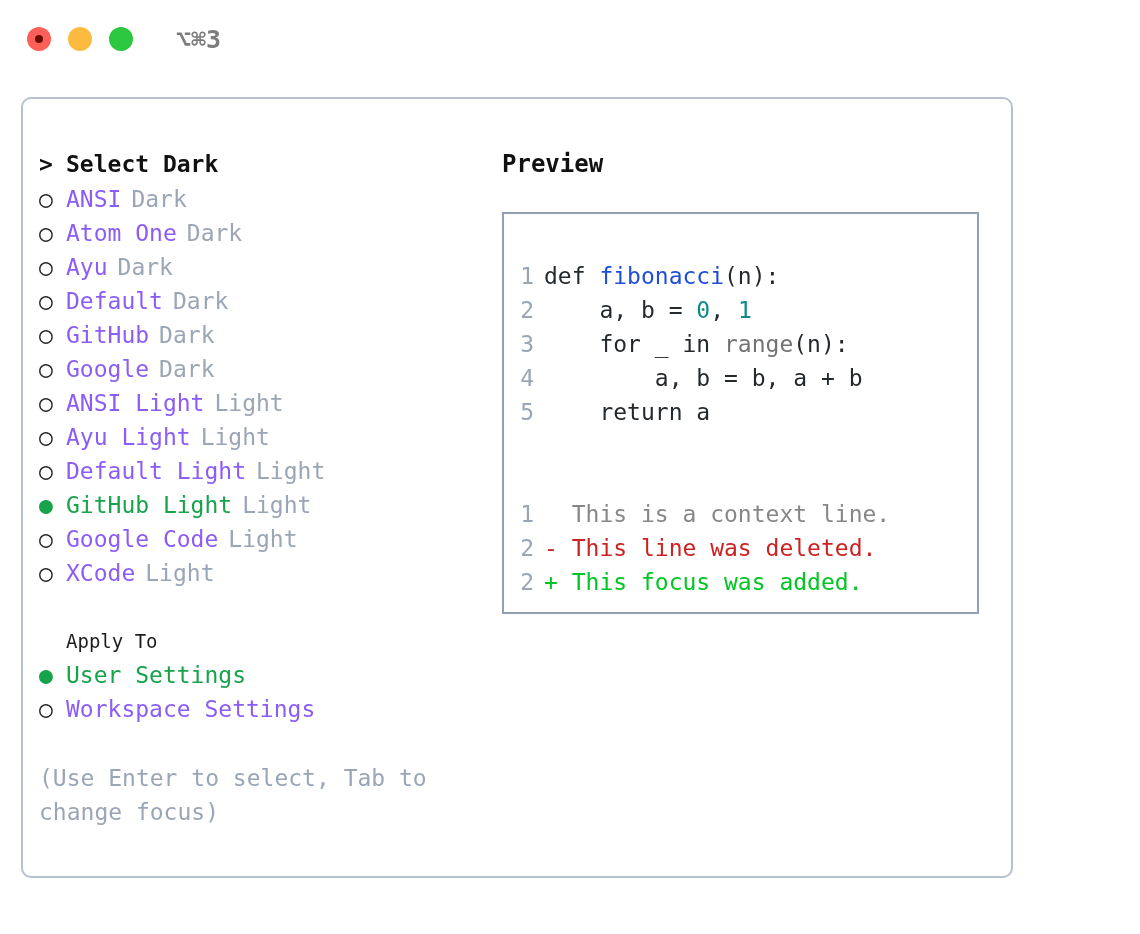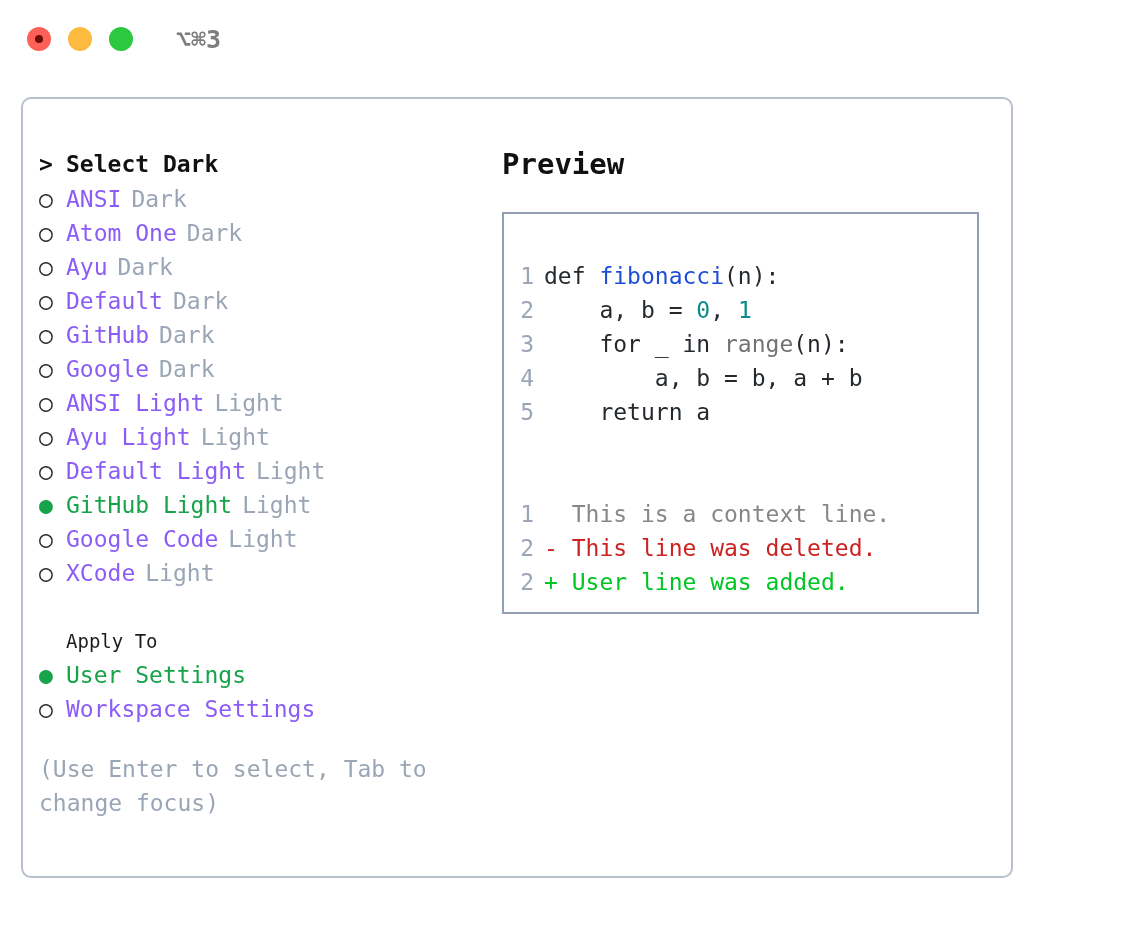--- a/index.html
+++ b/index.html
@@ -128,37 +128,37 @@
     height: 34px;
     display: flex;
     align-items: center;
     font-size: 19px;
     color: #1d1d1d;
     line-height: 34px;
     white-space: pre;
   }
   .spacer { height: 34px; }
   .helptext {
-    margin-top: 26px;
+    margin-top: 35px;
     font-size: 23px;
     line-height: 34px;
     color: #9aa5b5;
     width: 410px;
     white-space: normal;
   }
 
   
   .right-col {
     position: absolute;
     left: 479px;
     top: 47px;
     width: 500px;
   }
   .preview-title {
-    font-size: 29px;
+    font-size: 24px;
     font-weight: 700;
     color: #111111;
     line-height: 36px;
     margin-bottom: 0;
   }
   .preview-box {
     margin-top: 30px;
     width: 477px;
     height: 402px;
     border: 2px solid #93a0b3;
@@ -296,21 +296,21 @@
           <div class="blank-line"></div>
           <div class="blank-line"></div>
 
           <div class="code-line">
             <span class="ln">1</span><span class="diff-ctx">  </span><span class="diff-ctx">This is a context line.</span>
           </div>
           <div class="code-line">
             <span class="ln">2</span><span class="diff-del">- </span><span class="diff-del">This line was deleted.</span>
           </div>
           <div class="code-line">
-            <span class="ln">2</span><span class="diff-add">+ </span><span class="diff-add">User line was added.</span>
+            <span class="ln">2</span><span class="diff-add">+ </span><span class="diff-add">This focus was added.</span>
           </div>
 
         </div>
       </div>
 
     </div>
   </div>
 </div>
 
 </body></html>

